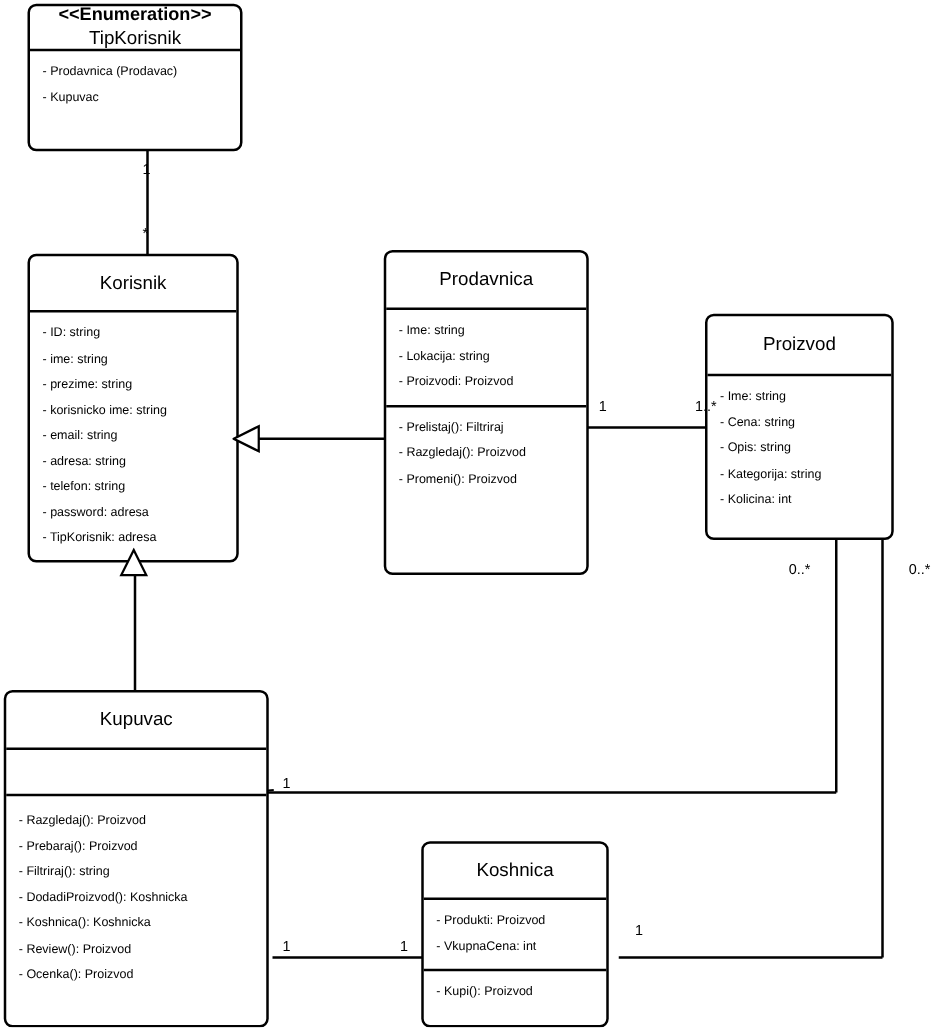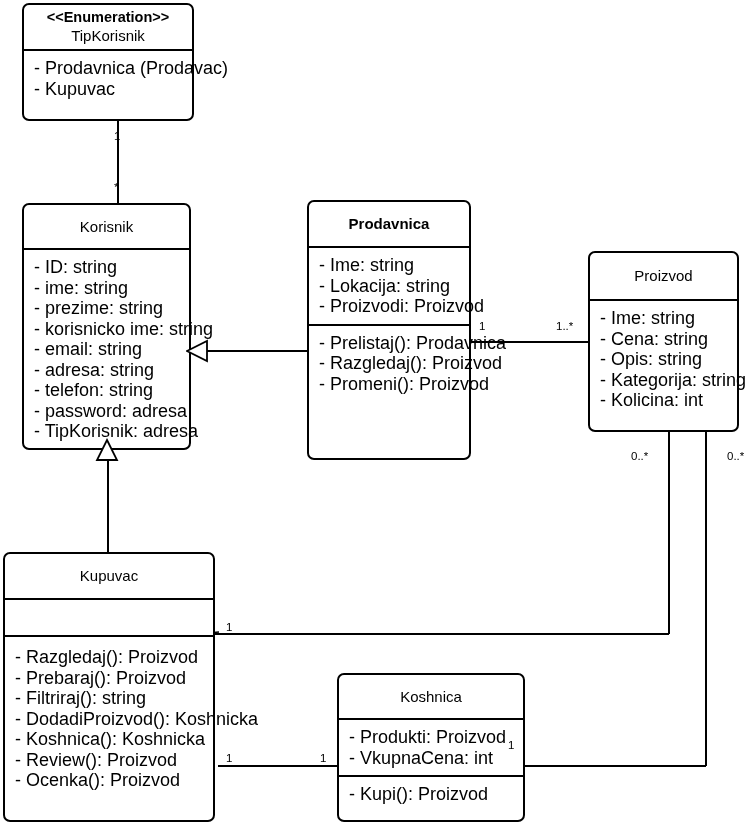--- a/index.html
+++ b/index.html
@@ -44,21 +44,21 @@
     line-height: 20px;
   }
   .compartment {
     box-sizing: border-box;
     padding: 7px 9px 7px 10px;
   }
   .compartment.divided {
     border-top: 2px solid #000000;
   }
   .member {
-    font-size: 18px;
+    font-size: 10px;
     color: #000000;
     line-height: 20.5px;
     white-space: nowrap;
   }
   .edge {
     position: absolute;
     background: #000000;
     z-index: 1;
   }
   .edge.h { height: 1.6px; }
@@ -120,21 +120,21 @@
   <div class="mult" style="left:479px; top:320px;">1</div>
   <div class="mult" style="left:556px; top:320px;">1..*</div>
   <div class="mult" style="left:631px; top:450px;">0..*</div>
   <div class="mult" style="left:727px; top:450px;">0..*</div>
   <div class="mult" style="left:226px; top:621px;">1</div>
   <div class="mult" style="left:226px; top:752px;">1</div>
   <div class="mult" style="left:320px; top:752px;">1</div>
   <div class="mult" style="left:508px; top:739px;">1</div>
 
   <div class="uml-class" style="left:22px; top:3px; width:172px; height:118px;">
-    <div class="class-header" style="height:46px;">
+    <div class="class-header" style="height:36px;">
       <div class="stereotype">&lt;&lt;Enumeration&gt;&gt;</div>
       <div class="class-name">TipKorisnik</div>
     </div>
     <div class="compartment">
       <div class="member">- Prodavnica (Prodavac)</div>
       <div class="member">- Kupuvac</div>
     </div>
   </div>
 
   <div class="uml-class" style="left:22px; top:203px; width:169px; height:247px;">
@@ -148,36 +148,36 @@
       <div class="member">- korisnicko ime: string</div>
       <div class="member">- email: string</div>
       <div class="member">- adresa: string</div>
       <div class="member">- telefon: string</div>
       <div class="member">- password: adresa</div>
       <div class="member">- TipKorisnik: adresa</div>
     </div>
   </div>
 
   <div class="uml-class" style="left:307px; top:200px; width:164px; height:260px;">
-    <div class="class-header" style="height:46px;font-weight:bold;">
+    <div class="class-header" style="height:46px;">
       <div class="class-name">Prodavnica</div>
     </div>
     <div class="compartment">
       <div class="member">- Ime: string</div>
       <div class="member">- Lokacija: string</div>
       <div class="member">- Proizvodi: Proizvod</div>
     </div>
     <div class="compartment divided">
-      <div class="member">- Prelistaj(): Prodavnica</div>
+      <div class="member">- Prelistaj(): Filtriraj</div>
       <div class="member">- Razgledaj(): Proizvod</div>
       <div class="member">- Promeni(): Proizvod</div>
     </div>
   </div>
 
-  <div class="uml-class" style="left:588px; top:251px; width:151px; height:181px;">
+  <div class="uml-class" style="left:564px; top:251px; width:151px; height:181px;">
     <div class="class-header" style="height:48px;">
       <div class="class-name">Proizvod</div>
     </div>
     <div class="compartment">
       <div class="member">- Ime: string</div>
       <div class="member">- Cena: string</div>
       <div class="member">- Opis: string</div>
       <div class="member">- Kategorija: string</div>
       <div class="member">- Kolicina: int</div>
     </div>
@@ -192,21 +192,21 @@
       <div class="member">- Razgledaj(): Proizvod</div>
       <div class="member">- Prebaraj(): Proizvod</div>
       <div class="member">- Filtriraj(): string</div>
       <div class="member">- DodadiProizvod(): Koshnicka</div>
       <div class="member">- Koshnica(): Koshnicka</div>
       <div class="member">- Review(): Proizvod</div>
       <div class="member">- Ocenka(): Proizvod</div>
     </div>
   </div>
 
-  <div class="uml-class" style="left:337px; top:673px; width:188px; height:149px;">
+  <div class="uml-class" style="left:337px; top:673px; width:150px; height:149px;">
     <div class="class-header" style="height:45px;">
       <div class="class-name">Koshnica</div>
     </div>
     <div class="compartment">
       <div class="member">- Produkti: Proizvod</div>
       <div class="member">- VkupnaCena: int</div>
     </div>
     <div class="compartment divided">
       <div class="member">- Kupi(): Proizvod</div>
     </div>

